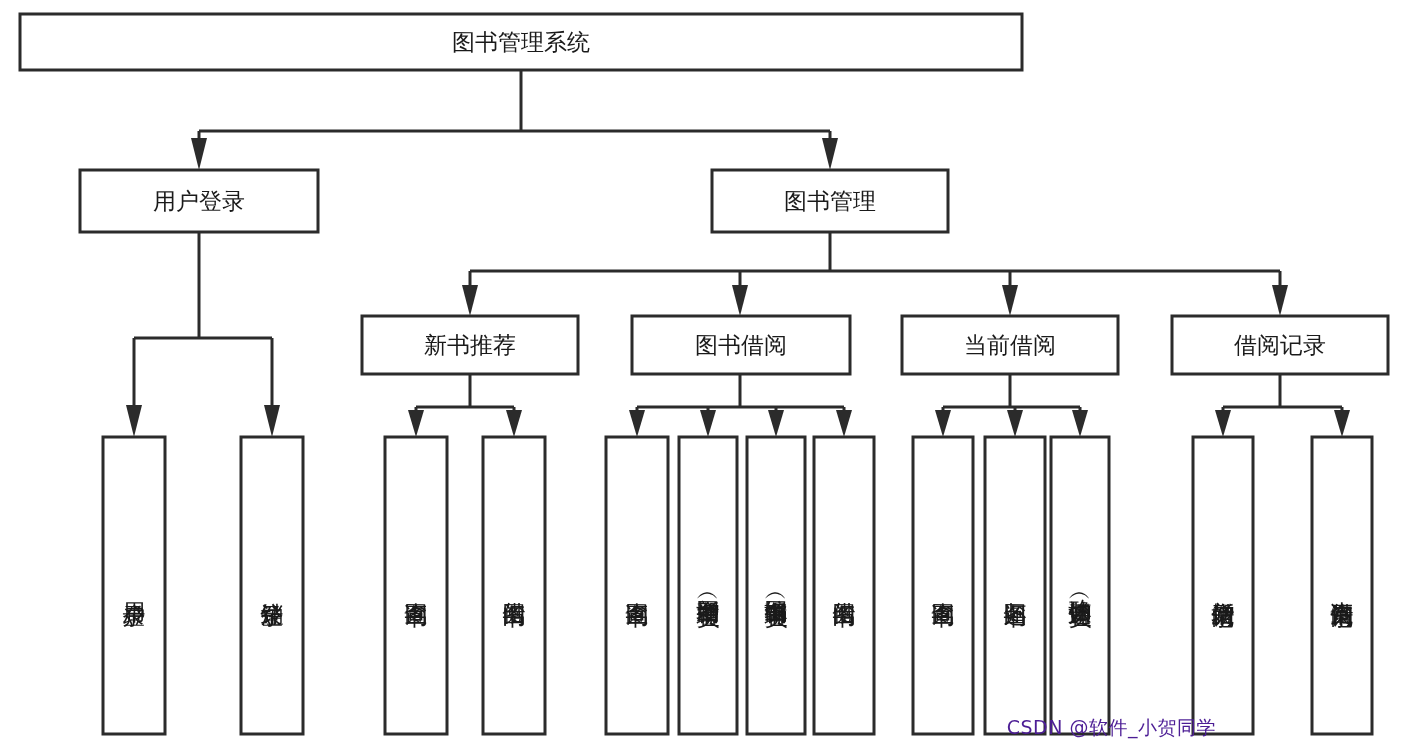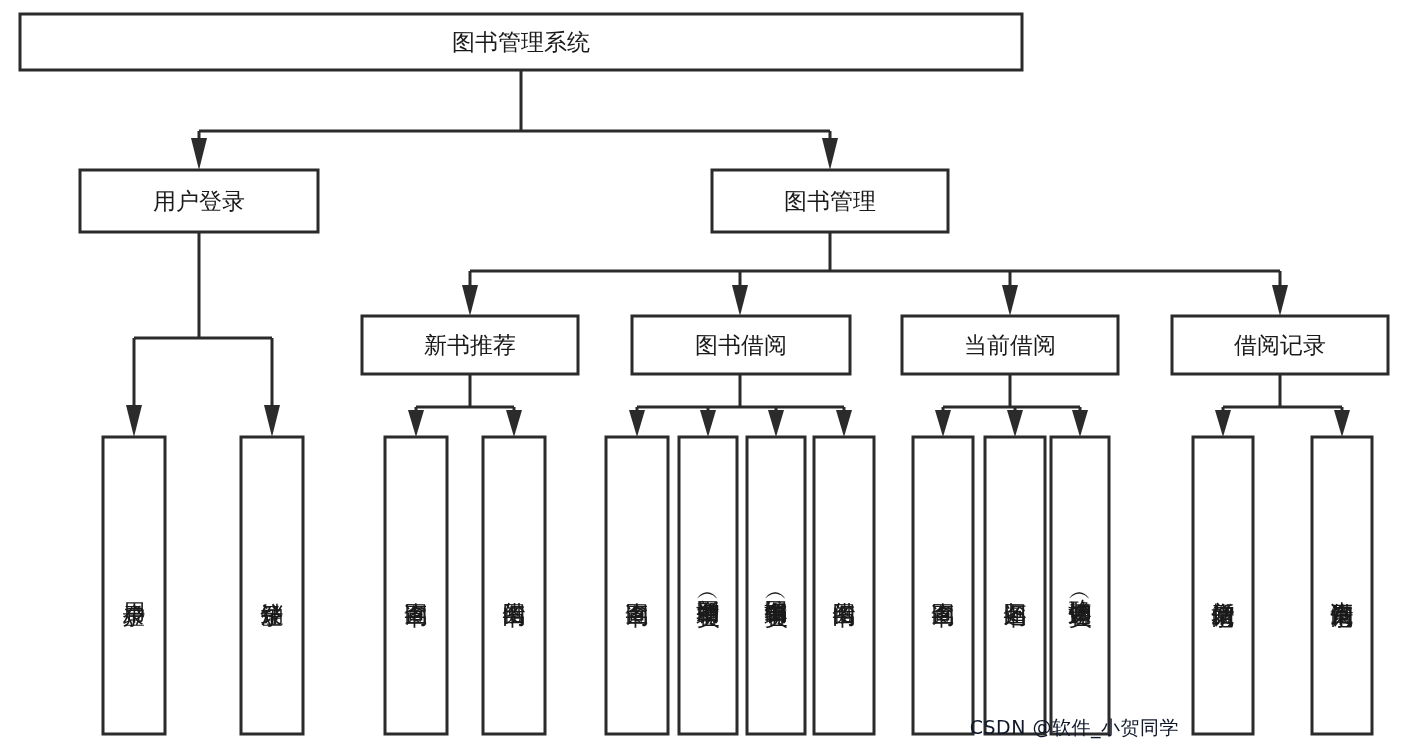--- a/index.html
+++ b/index.html
@@ -11,20 +11,21 @@
     width: 1405px;
     height: 747px;
     font-family: "DejaVu Sans", "Liberation Sans", sans-serif;
     overflow: hidden;
   }
   #diagram-root {
     position: relative;
     width: 1187px;
     height: 747px;
     background: #ffffff;
+    padding-left: 37px;
   }
   svg#flow-svg {
     position: absolute;
     left: 0;
     top: 0;
     width: 1405px;
     height: 747px;
     display: block;
   }
   .node-rect {
@@ -64,21 +65,21 @@
     justify-content: center;
     pointer-events: none;
     text-align: center;
   }
   .watermark {
     position: absolute;
     right: 8px;
     bottom: 6px;
     font-family: "DejaVu Sans", "Liberation Sans", sans-serif;
     font-size: 19px;
-    color: #0f172a;
+    color: #4c1d95;
     letter-spacing: 0.5px;
     user-select: none;
   }
 </style>
 </head>
 <body>
 
 <div id="diagram-root">
 
   <svg id="flow-svg" viewBox="0 0 1405 747" xmlns="http://www.w3.org/2000/svg">

